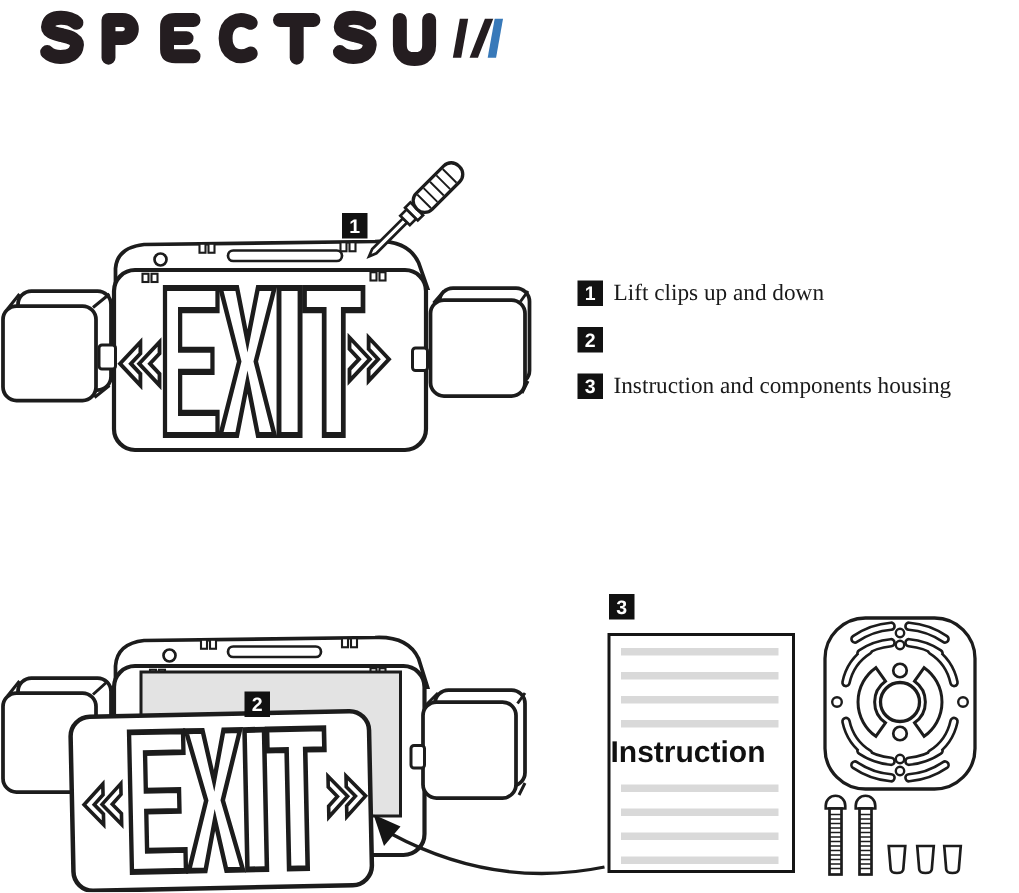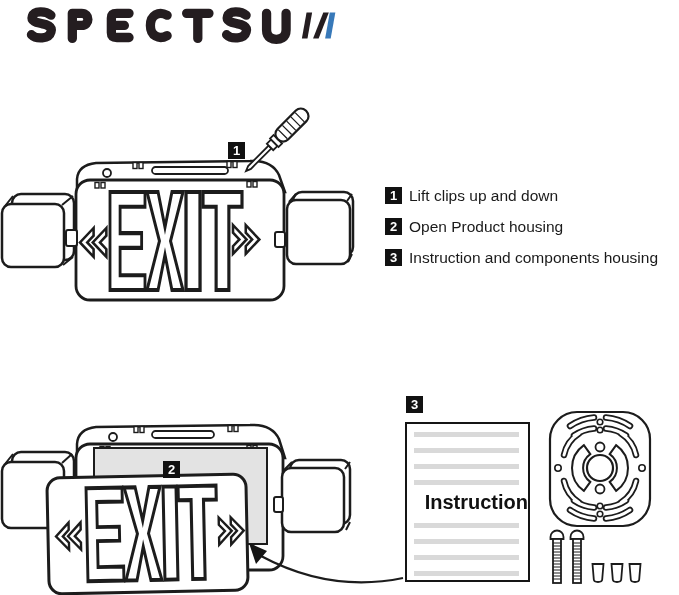--- a/index.html
+++ b/index.html
@@ -13,29 +13,29 @@
     display:flex;align-items:center;justify-content:center;
     font:bold 13px/13px "Liberation Sans", sans-serif;z-index:5;
   }
   .steps{position:absolute;left:385px;top:187px;}
   .step-row{display:flex;align-items:center;height:17px;margin-bottom:14px;white-space:nowrap;}
   .step-badge{
     width:17px;height:17px;background:#111;color:#fff;flex:0 0 17px;
     display:flex;align-items:center;justify-content:center;
     font:bold 13px/13px "Liberation Sans", sans-serif;
   }
-  .step-label{margin-left:7px;font-size:15.5px;color:#1a1a1a;}
+  .step-label{margin-left:7px;font-size:15.5px;color:#1a1a1a;font-family:Liberation Serif, serif;}
   .sheet{
     position:absolute;left:405px;top:422px;width:121px;height:156px;
     border:2px solid #151515;background:#fff;z-index:2;
   }
   .sheet .bar{position:absolute;left:7px;width:105px;height:4.5px;background:#d9d9d9;}
   .sheet .title{
     position:absolute;left:0;top:64px;width:100%;height:28px;
-    font:bold 20px/28px "Liberation Sans", sans-serif;color:#111;text-align:right;
+    font:bold 20px/28px "Liberation Sans", sans-serif;color:#111;text-align:left;
     letter-spacing:0px;
   }
   svg{display:block;}
 </style>
 </head>
 <body>
 
 <div id="canvas">
 
   <svg class="abs" style="left:24px;top:2px" width="316" height="45" viewBox="0 0 340 48">
@@ -113,21 +113,20 @@
 
   <div class="badge" style="left:228px;top:142px">1</div>
 
   <div class="steps">
     <div class="step-row">
       <span class="step-badge">1</span>
       <span class="step-label">Lift clips up and down</span>
     </div>
     <div class="step-row">
       <span class="step-badge">2</span>
-      <span class="step-label">Open Product housing</span>
     </div>
     <div class="step-row">
       <span class="step-badge">3</span>
       <span class="step-label">Instruction and components housing</span>
     </div>
   </div>
 
   <svg class="abs" style="left:0;top:390px" width="679" height="205" viewBox="0 390 679 205">
     <g fill="#fff" stroke="#1c1c1c">
       <path d="M77,458 L77,444 Q78,429 96,427 L250,425 Q272,424 279,439 L285,458 Z" stroke-width="2.5"></path>

